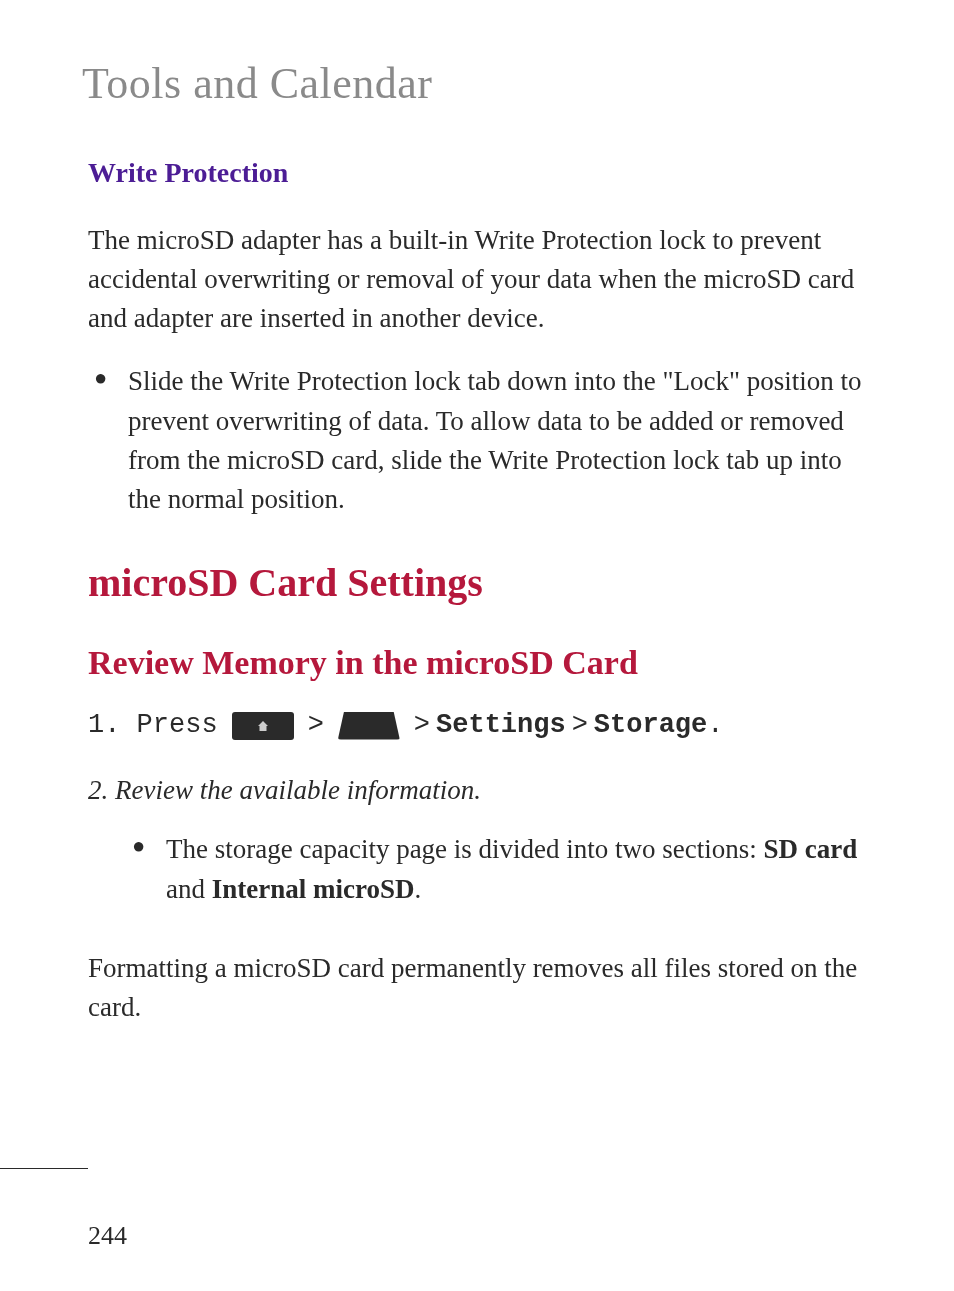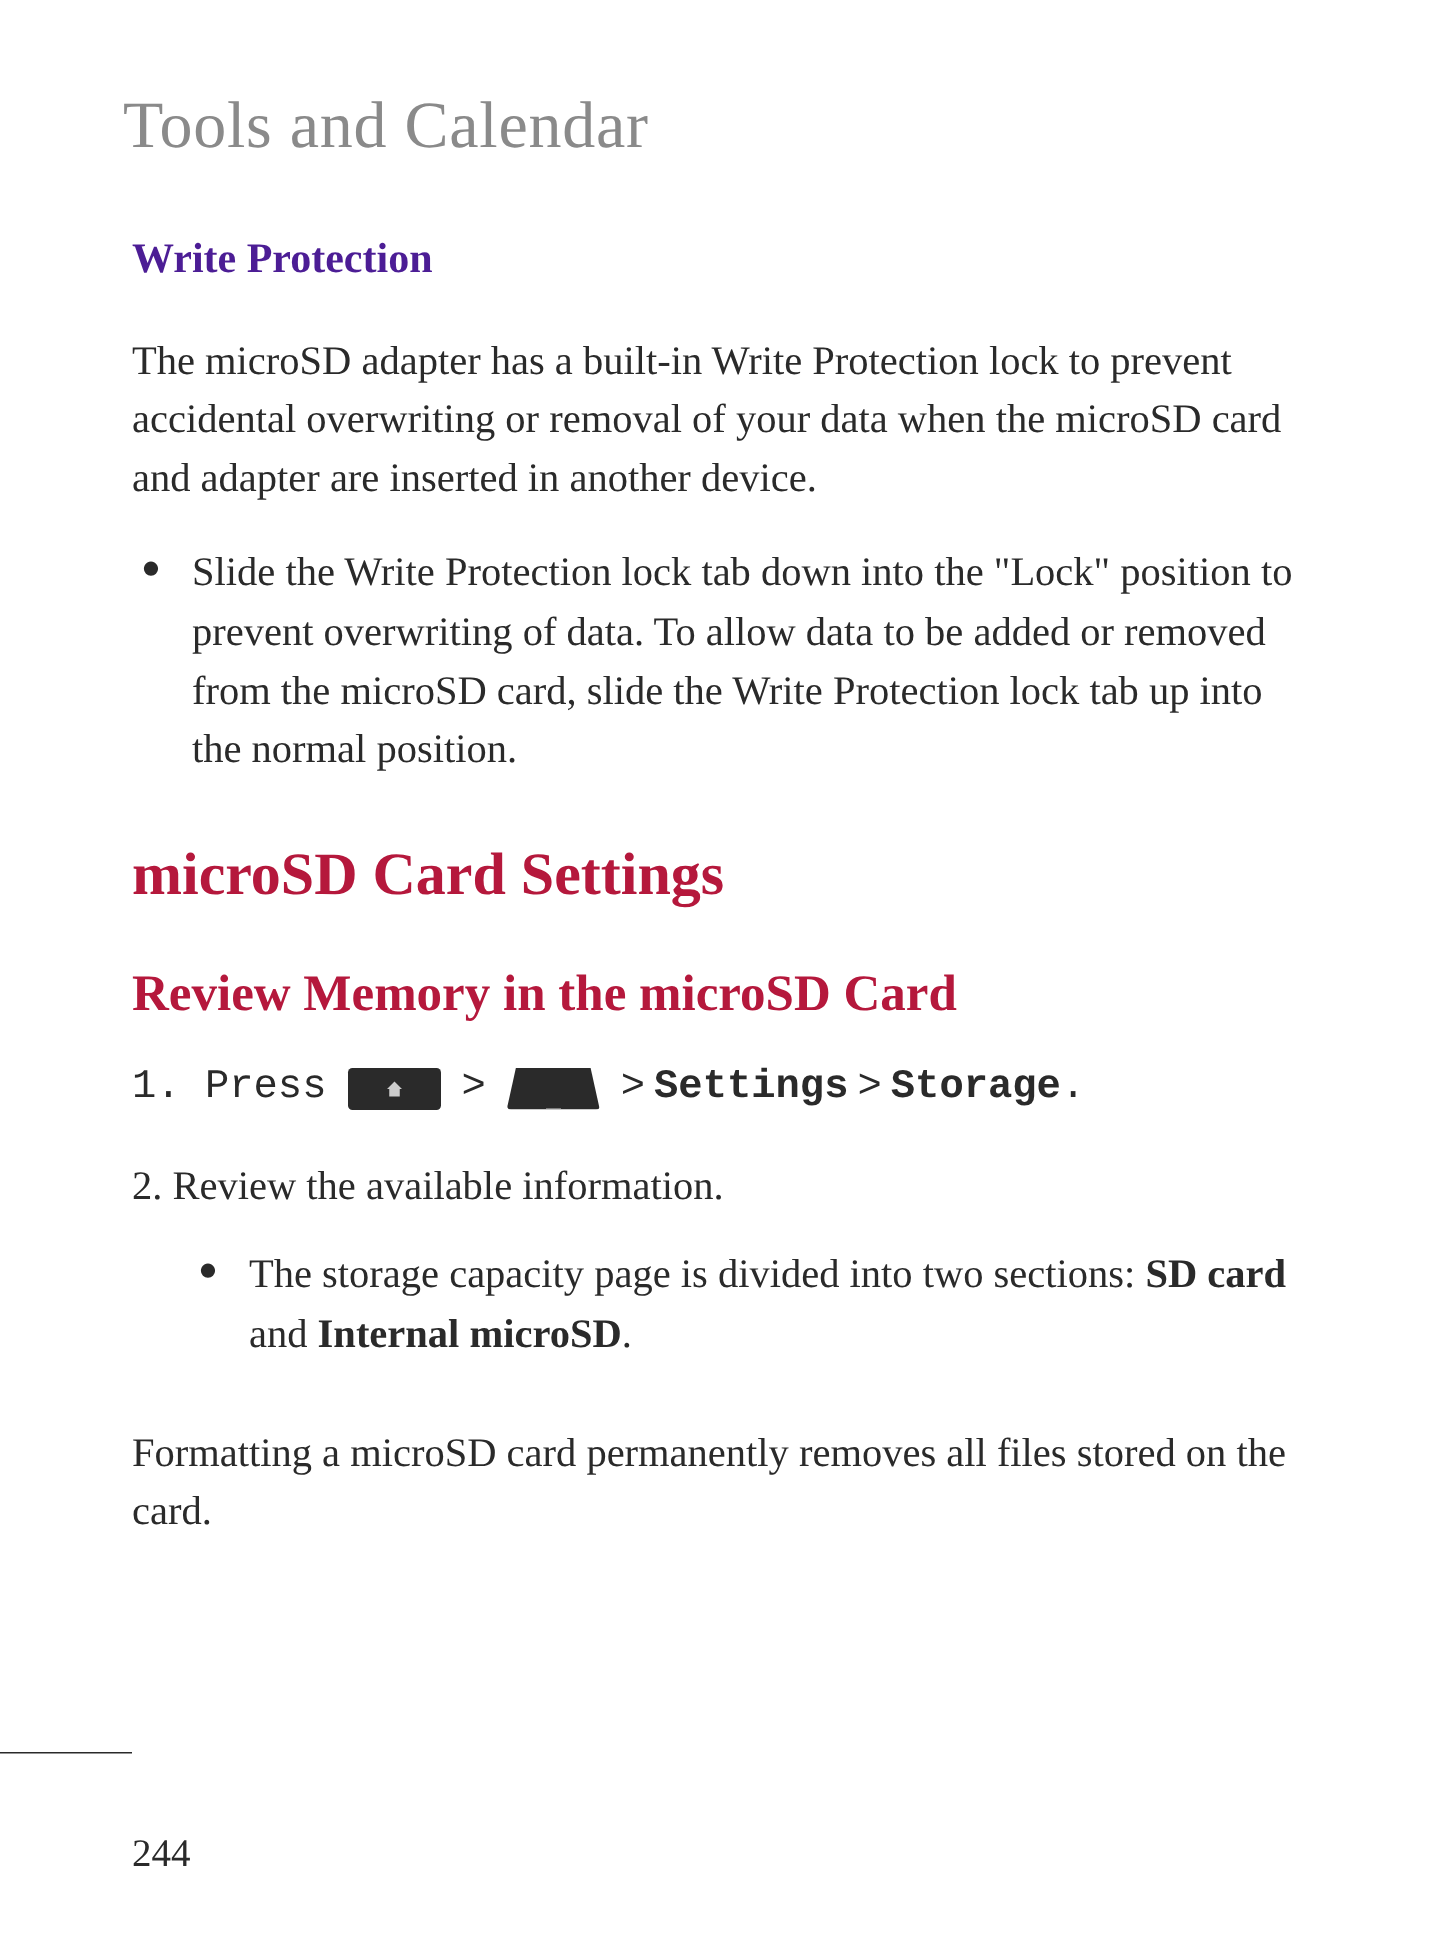--- a/index.html
+++ b/index.html
@@ -128,20 +128,21 @@
       color: #2a2a2a;
     }
     .bold-inline {
       font-weight: bold;
     }
     .step-text {
       font-size: 27px;
       color: #2a2a2a;
       line-height: 1.6;
       margin-bottom: 18px;
+      font-style: italic;
     }
     .sub-bullet-list {
       list-style: none;
       padding-left: 38px;
       margin-bottom: 40px;
     }
     .sub-bullet-item {
       position: relative;
       padding-left: 40px;
       font-size: 27px;

